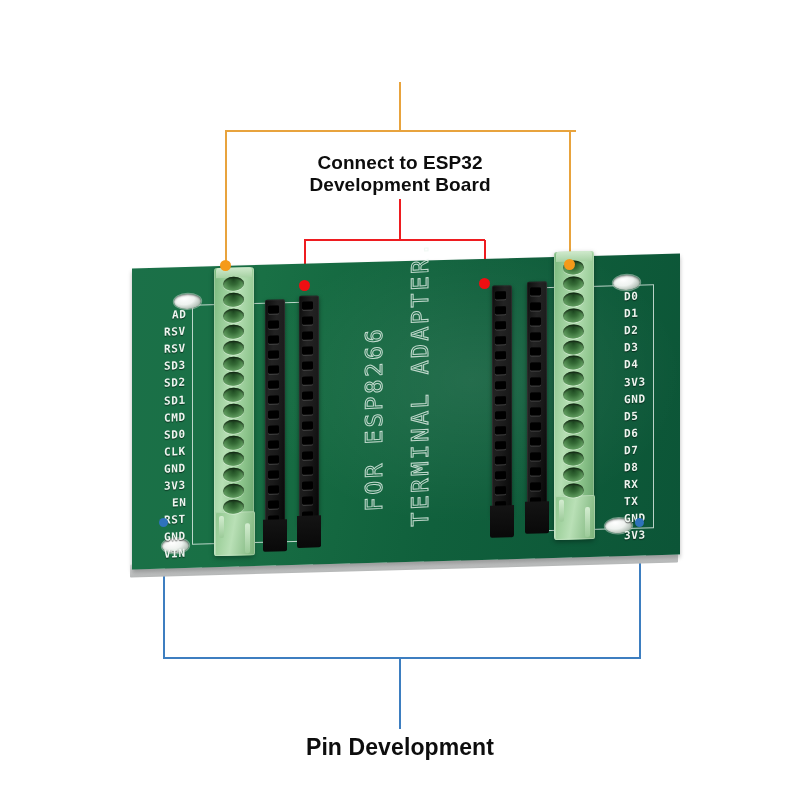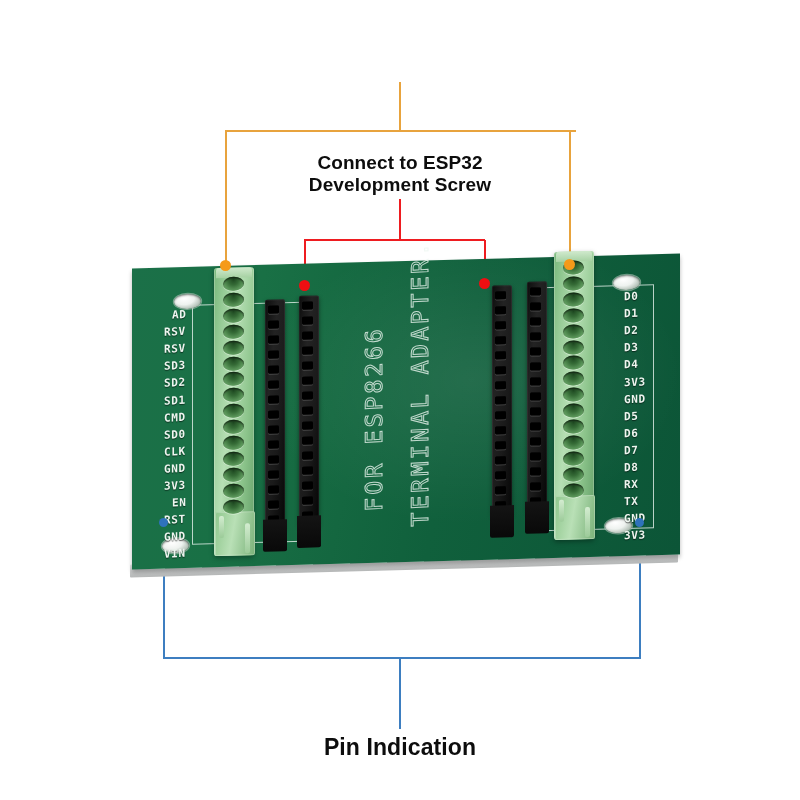--- a/index.html
+++ b/index.html
@@ -210,32 +210,32 @@
   <div class="ln ln-v or" style="left:399px; top:82px; height:49px; border-left-width:2px;"></div>
 
   <div class="ln ln-h or" style="left:225px; top:130px; width:351px; border-top-width:2px;"></div>
 
   <div class="ln ln-v or" style="left:225px; top:131px; height:135px; border-left-width:2px;"></div>
 
   <div class="ln ln-v or" style="left:569px; top:131px; height:133px; border-left-width:2px;"></div>
 
   <div class="anno-label" id="label-connect">
     <span>Connect to ESP32</span>
-    <span class="l2">Development Screw</span>
+    <span class="l2">Development Board</span>
   </div>
 
   <div class="ln ln-v rd" style="left:399px; top:199px; height:41px; border-left-width:2px;"></div>
 
   <div class="ln ln-h rd" style="left:304px; top:239px; width:181px; border-top-width:2px;"></div>
 
   <div class="ln ln-v rd" style="left:304px; top:240px; height:45px; border-left-width:2px;"></div>
 
   <div class="ln ln-v rd" style="left:484px; top:240px; height:43px; border-left-width:2px;"></div>
 
-  <div class="anno-label" id="label-pin">Pin Indication</div>
+  <div class="anno-label" id="label-pin">Pin Development</div>
 
   <div class="ln ln-v bl" style="left:163px; top:523px; height:135px; border-left-width:2px;"></div>
 
   <div class="ln ln-v bl" style="left:639px; top:523px; height:135px; border-left-width:2px;"></div>
 
   <div class="ln ln-h bl" style="left:163px; top:657px; width:478px; border-top-width:2px;"></div>
 
   <div class="ln ln-v bl" style="left:399px; top:657px; height:72px; border-left-width:2px;"></div>
 
   <div id="board-wrap">

